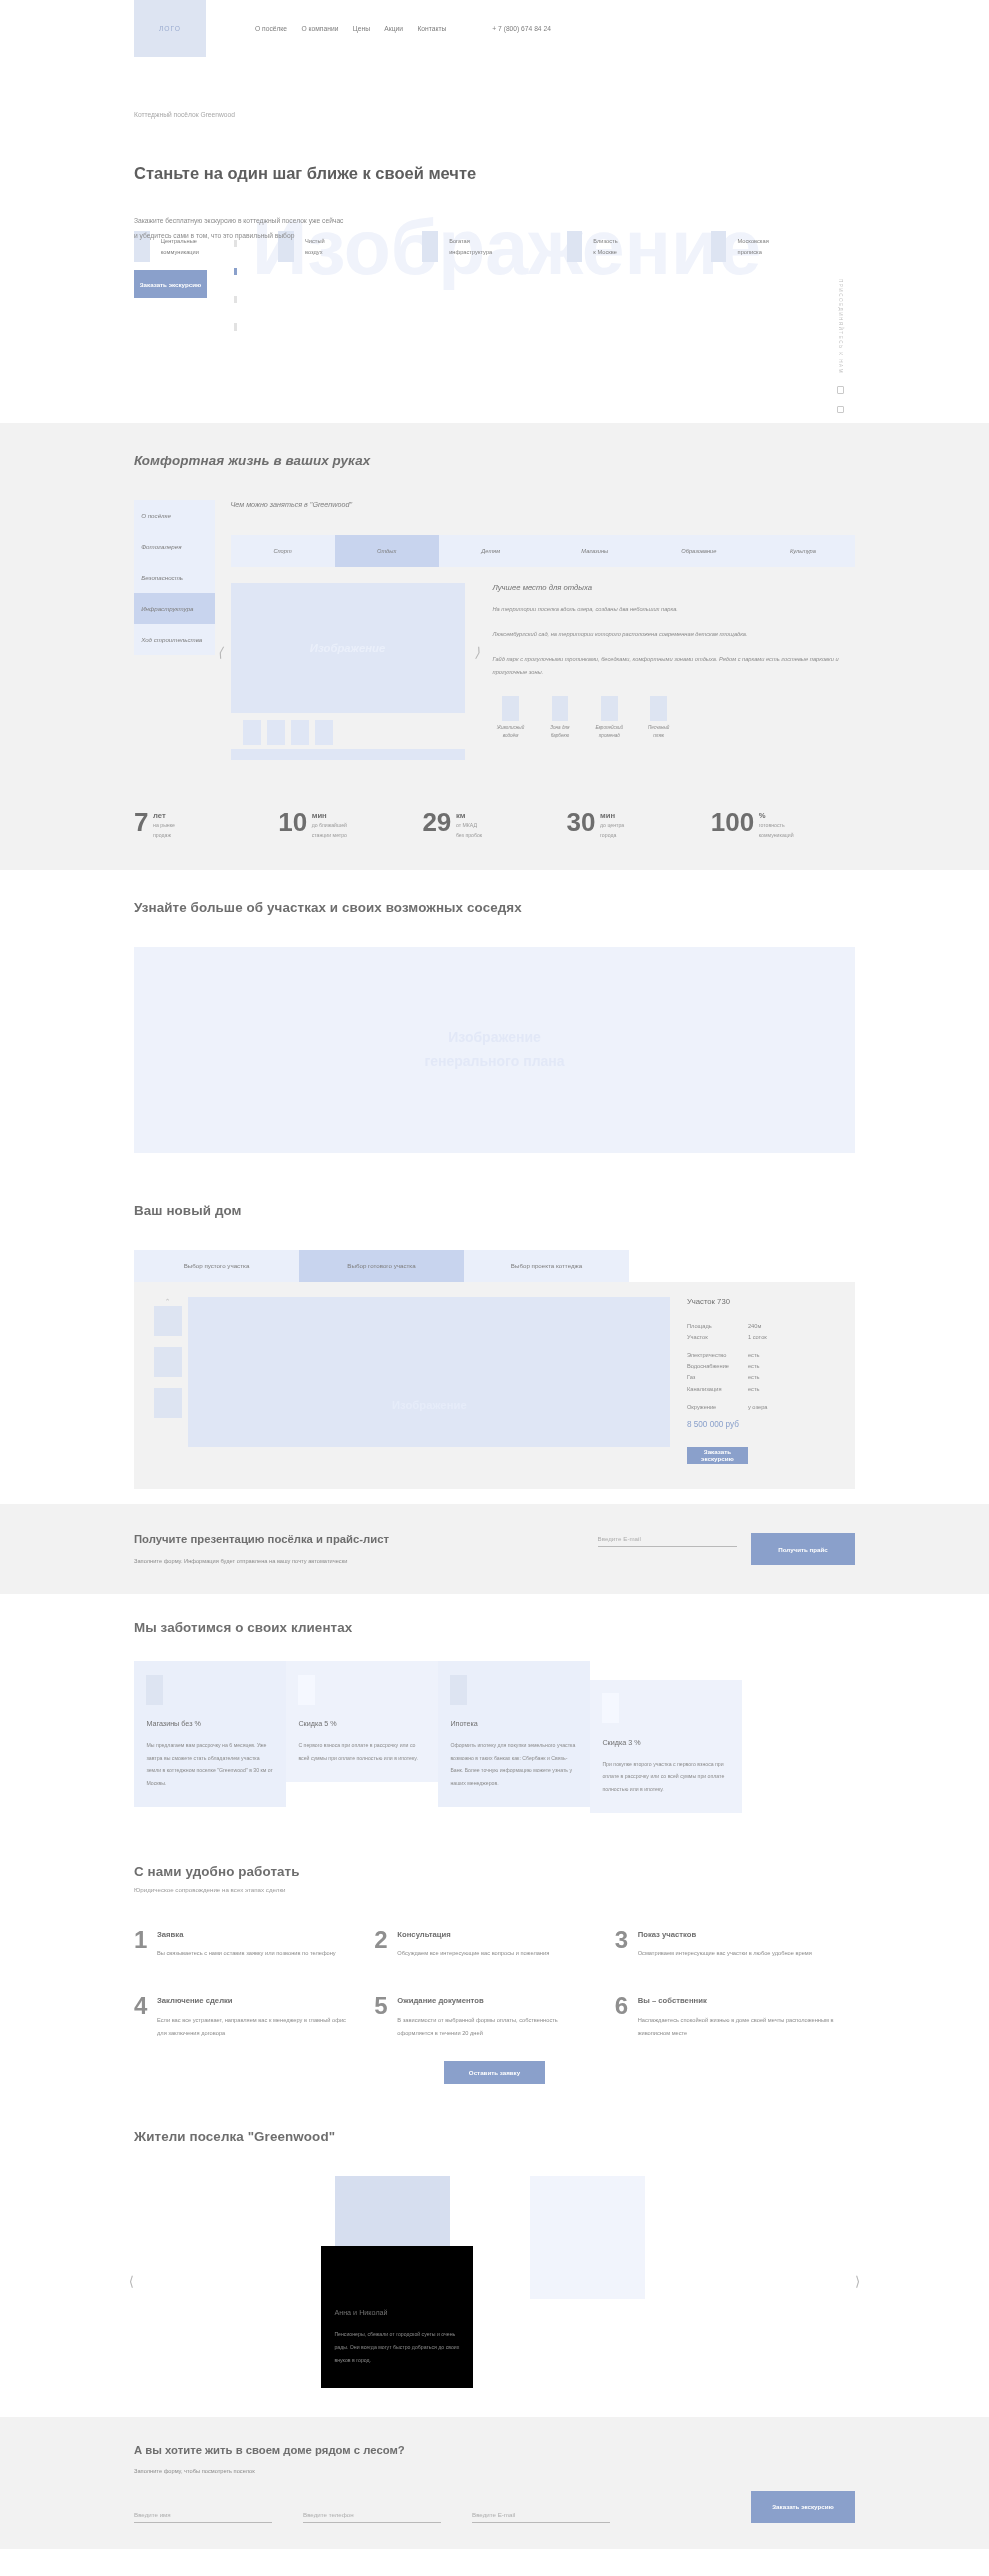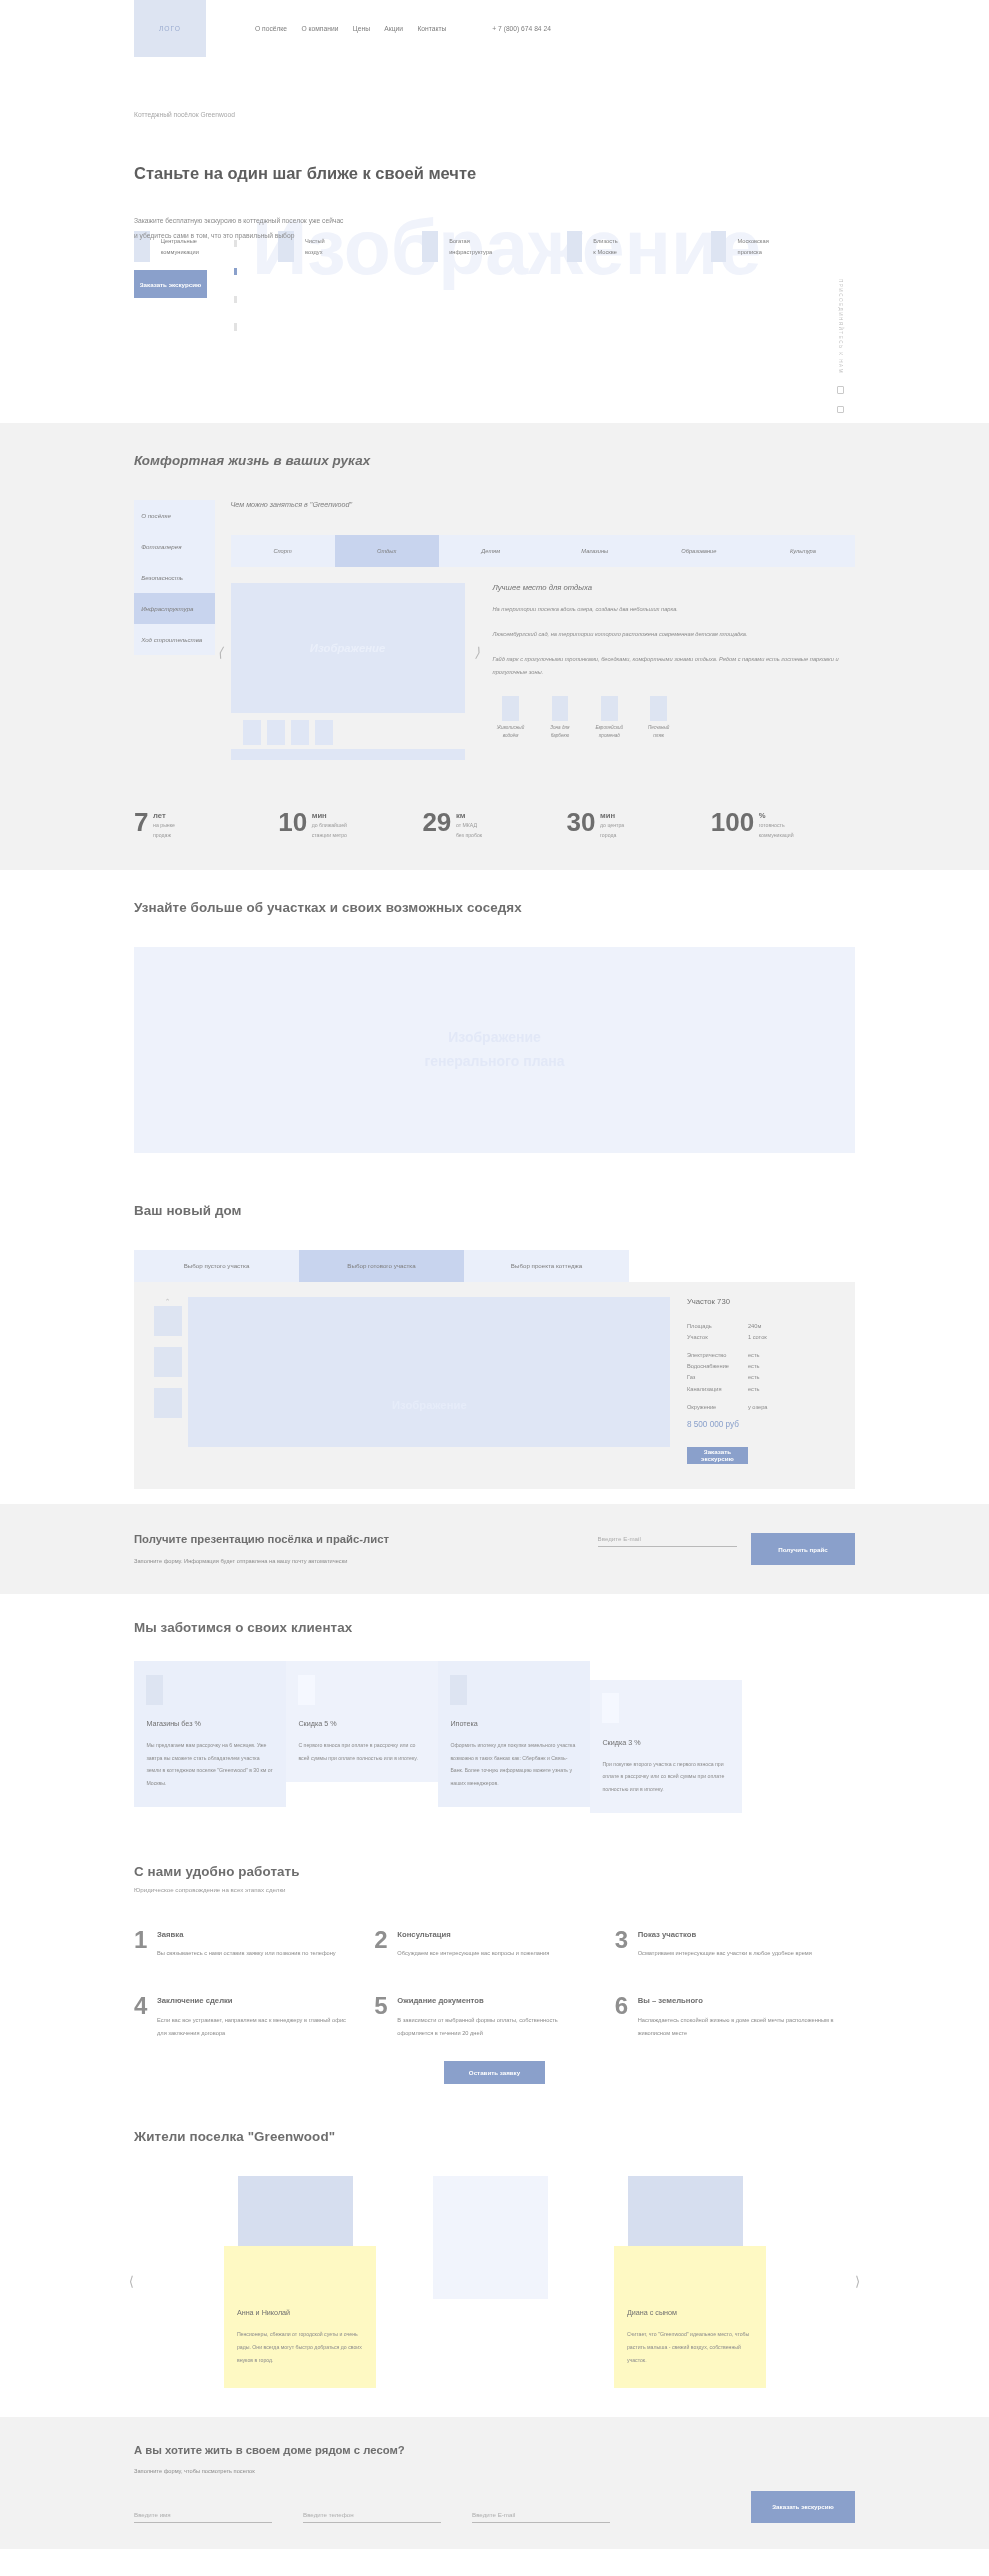--- a/index.html
+++ b/index.html
@@ -196,21 +196,21 @@
   .steps-cta .btn { width: 101px; height: 23px; }
 
   
   .sec-res { padding: 24px 0 29px; }
   .res-row { display: flex; margin-top: 32px; position: relative; justify-content: center; gap: 43px; }
   .res-card { width: 152px; position: relative; }
   .res-card .photo { width: 115px; height: 123px; margin-left: 14.4px; }
   .res-card.a .photo { background: #d6deef; }
   .res-card.b .photo { background: #f1f4fc; }
   .res-body { margin-top: -53px; padding: 62px 13.4px 20.6px; }
-  .res-card.a .res-body { background: #fef9c3; }
+  .res-card.a .res-body { background: #000000; }
   .res-card.b .res-body { background: #dfe6f5; }
   .res-body h5 { font-size: 7.2px; font-weight: 400; color: #707070; }
   .res-body p { font-size: 5.2px; line-height: 2.5; color: #8b8b8b; margin-top: 11.3px; }
   .res-arrow { position: absolute; top: 98px; font-size: 13.4px; color: #b7b7b7; cursor: pointer; }
   .res-arrow.l { left: -5.2px; } .res-arrow.r { right: -5.2px; }
 
   
   .band-cta { padding: 27px 0 26px; }
   .cta-h { font-size: 11.3px; font-weight: 700; color: #6e6e6e; }
   .cta-sub { font-size: 5.7px; color: #8b8b8b; margin-top: 12.4px; }
@@ -589,21 +589,21 @@
       <div class="step">
         <div class="n">5</div>
         <div class="tx">
             <h5>Ожидание документов</h5>
             <p>В зависимости от выбранной формы оплаты, собственность оформляется в течении 20 дней</p>
           </div>
       </div>
       <div class="step">
         <div class="n">6</div>
         <div class="tx">
-            <h5>Вы – земельного</h5>
+            <h5>Вы – собственник</h5>
             <p>Наслаждаетесь спокойной жизнью в доме своей мечты расположенным в живописном месте</p>
           </div>
       </div>
     </div>
     <div class="steps-cta">
       <button class="btn">Оставить заявку</button>
     </div>
   </div>
 </section>
 
@@ -615,27 +615,20 @@
       <div class="res-card a">
         <div class="photo"></div>
         <div class="res-body">
           <h5>Анна и Николай</h5>
           <p>Пенсионеры, сбежали от городской суеты и очень рады. Они всегда могут быстро добраться до своих внуков в город.</p>
         </div>
       </div>
       <div class="res-card b">
         <div class="photo"></div>
       </div>
-      <div class="res-card a">
-        <div class="photo"></div>
-        <div class="res-body">
-          <h5>Диана с сыном</h5>
-          <p>Считает, что "Greenwood" идеальное место, чтобы растить малыша - свежий воздух, собственный участок.</p>
-        </div>
-      </div>
       <div class="res-arrow r">⟩</div>
     </div>
   </div>
 </section>
 
 <section class="band-cta band-grey">
   <div class="wrap">
     <h2 class="cta-h">А вы хотите жить в своем доме рядом с лесом?</h2>
     <div class="cta-sub">Заполните форму, чтобы посмотреть поселок</div>
     <div class="cta-form">

